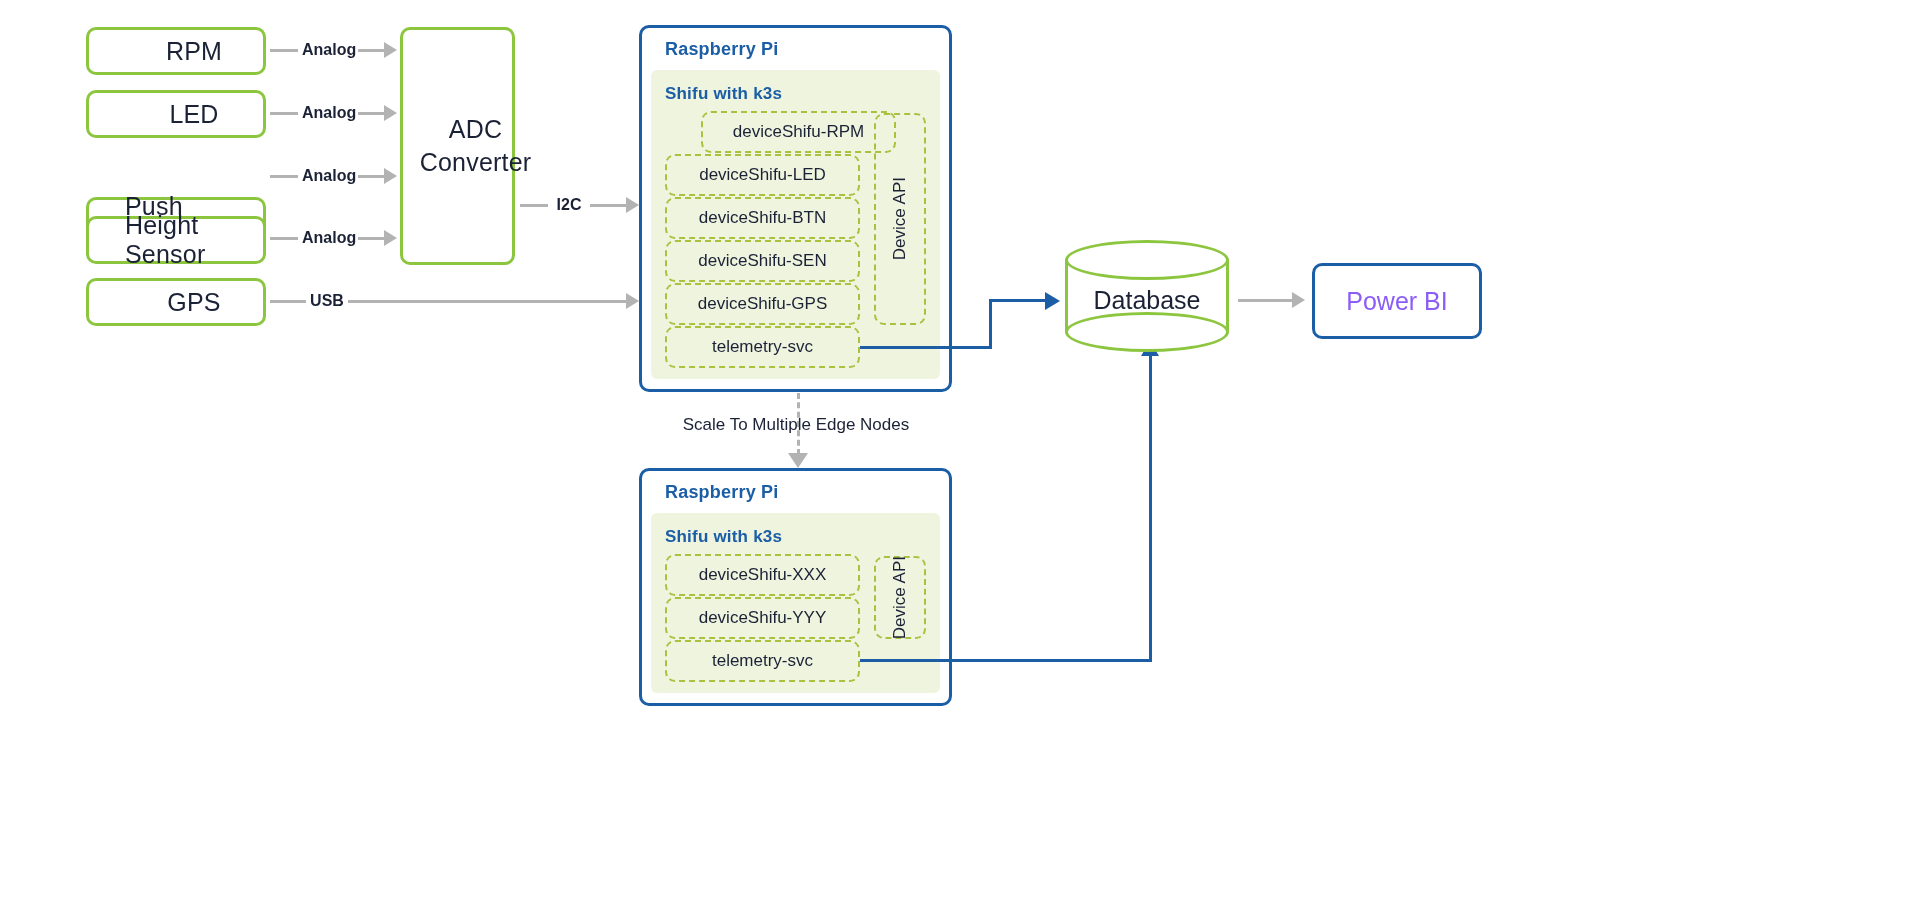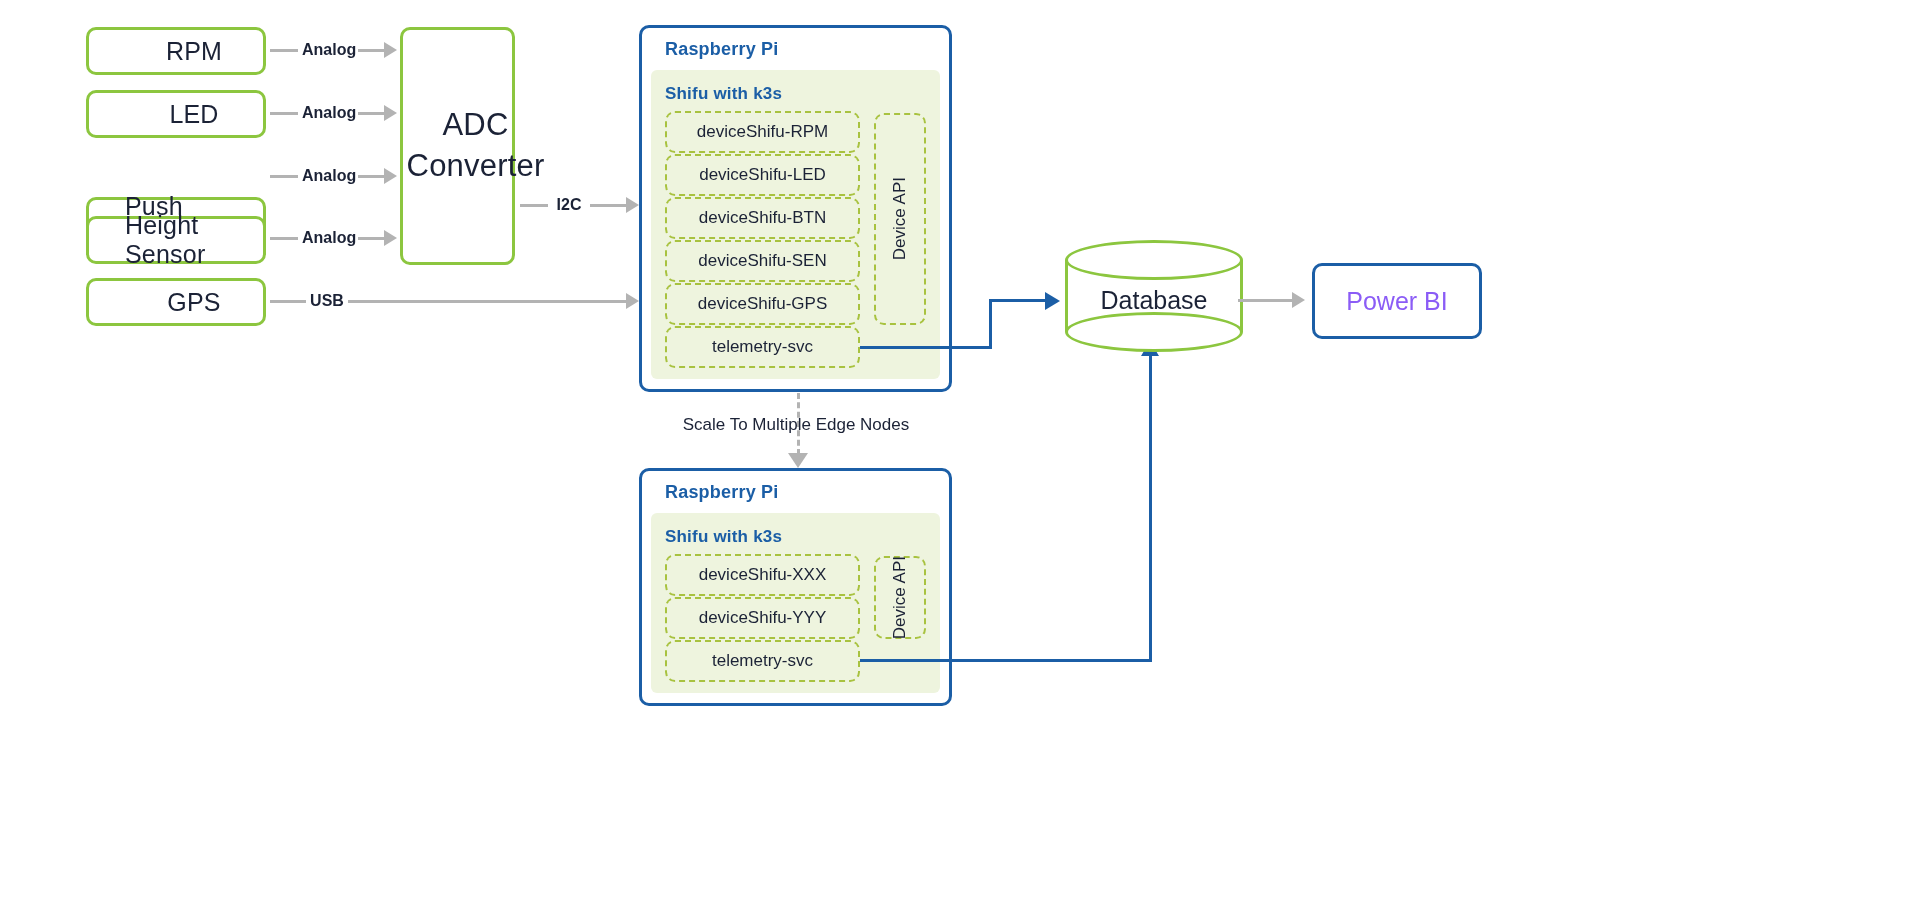--- a/index.html
+++ b/index.html
@@ -30,21 +30,21 @@
     background: #ffffff;
     display: flex;
     align-items: center;
     justify-content: center;
     color: #1b2236;
     font-size: 25px;
     letter-spacing: .2px;
     padding-left: 36px;
   }
   .green-box.tall {
-    font-size: 31px;
+    font-size: 25px;
     line-height: 1.32;
     text-align: center;
   }
 
   
   .blue-box {
     border: 3px solid #1B5EA6;
     border-radius: 10px;
     background: #ffffff;
   }
@@ -225,21 +225,21 @@
   <div class="abs arrow-right" style="left:626px; top:293px;"></div>
 
   <div class="abs blue-box" style="left:639px; top:25px; width:313px; height:367px;"></div>
 
   <div class="abs node-title" style="left:665px; top:39px;">Raspberry Pi</div>
 
   <div class="abs shifu-panel" style="left:651px; top:70px; width:289px; height:309px;"></div>
 
   <div class="abs shifu-title" style="left:665px; top:84px;">Shifu with k3s</div>
 
-  <div class="abs dashed-box" style="left:665px; top:111px; width:195px; height:42px;">
+  <div class="abs dashed-box" style="left:701px; top:111px; width:195px; height:42px;">
     <span>deviceShifu-RPM</span>
   </div>
   <div class="abs dashed-box" style="left:665px; top:154px; width:195px; height:42px;">
     <span>deviceShifu-LED</span>
   </div>
   <div class="abs dashed-box" style="left:665px; top:197px; width:195px; height:42px;">
     <span>deviceShifu-BTN</span>
   </div>
   <div class="abs dashed-box" style="left:665px; top:240px; width:195px; height:42px;">
     <span>deviceShifu-SEN</span>
@@ -285,21 +285,21 @@
   </div>
 
   <div class="abs dashed-box vertical" style="left:874px; top:556px; width:52px; height:83px;">
     <span>Device API</span>
   </div>
 
   <div class="abs h-line-blue" style="left:860px; top:659px; width:292px;"></div>
   <div class="abs v-line-blue" style="left:1149px; top:355px; height:305px;"></div>
   <div class="abs arrow-up-blue" style="left:1141px; top:341px;"></div>
 
-  <div class="abs cyl-wrap" style="left:1065px; top:240px; width:178px; height:112px;">
+  <div class="abs cyl-wrap" style="left:1065px; top:240px; width:164px; height:112px;">
     <div class="cyl-body" style="top:20px; height:72px;"></div>
     <div class="cyl-bottom" style="top:72px;"></div>
     <div class="cyl-top" style="top:0px;"></div>
     <div class="cyl-label" style="top:46px;">Database</div>
   </div>
 
   <div class="abs h-line" style="left:1238px; top:299px; width:56px;"></div>
   <div class="abs arrow-right" style="left:1292px; top:292px;"></div>
 
   <div class="abs blue-box centered" style="left:1312px; top:263px; width:170px; height:76px;">

